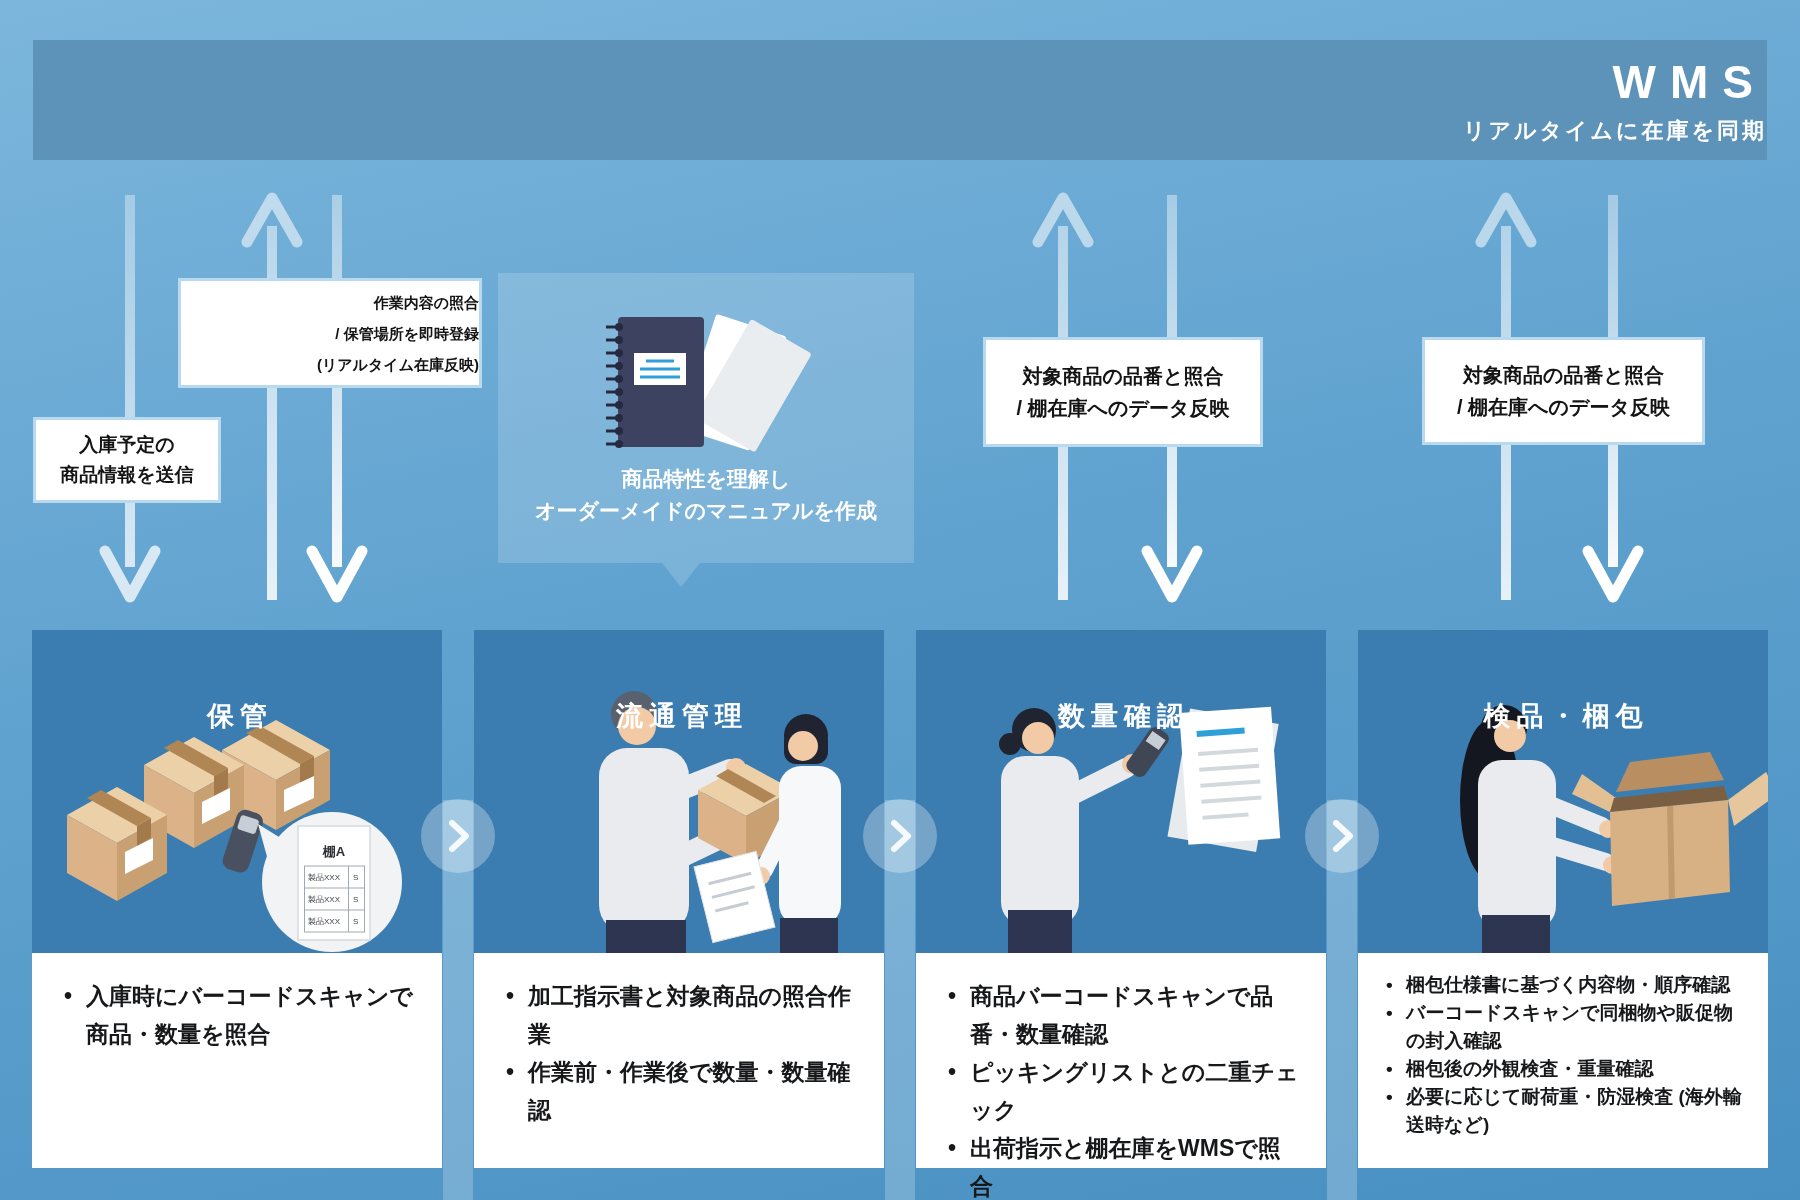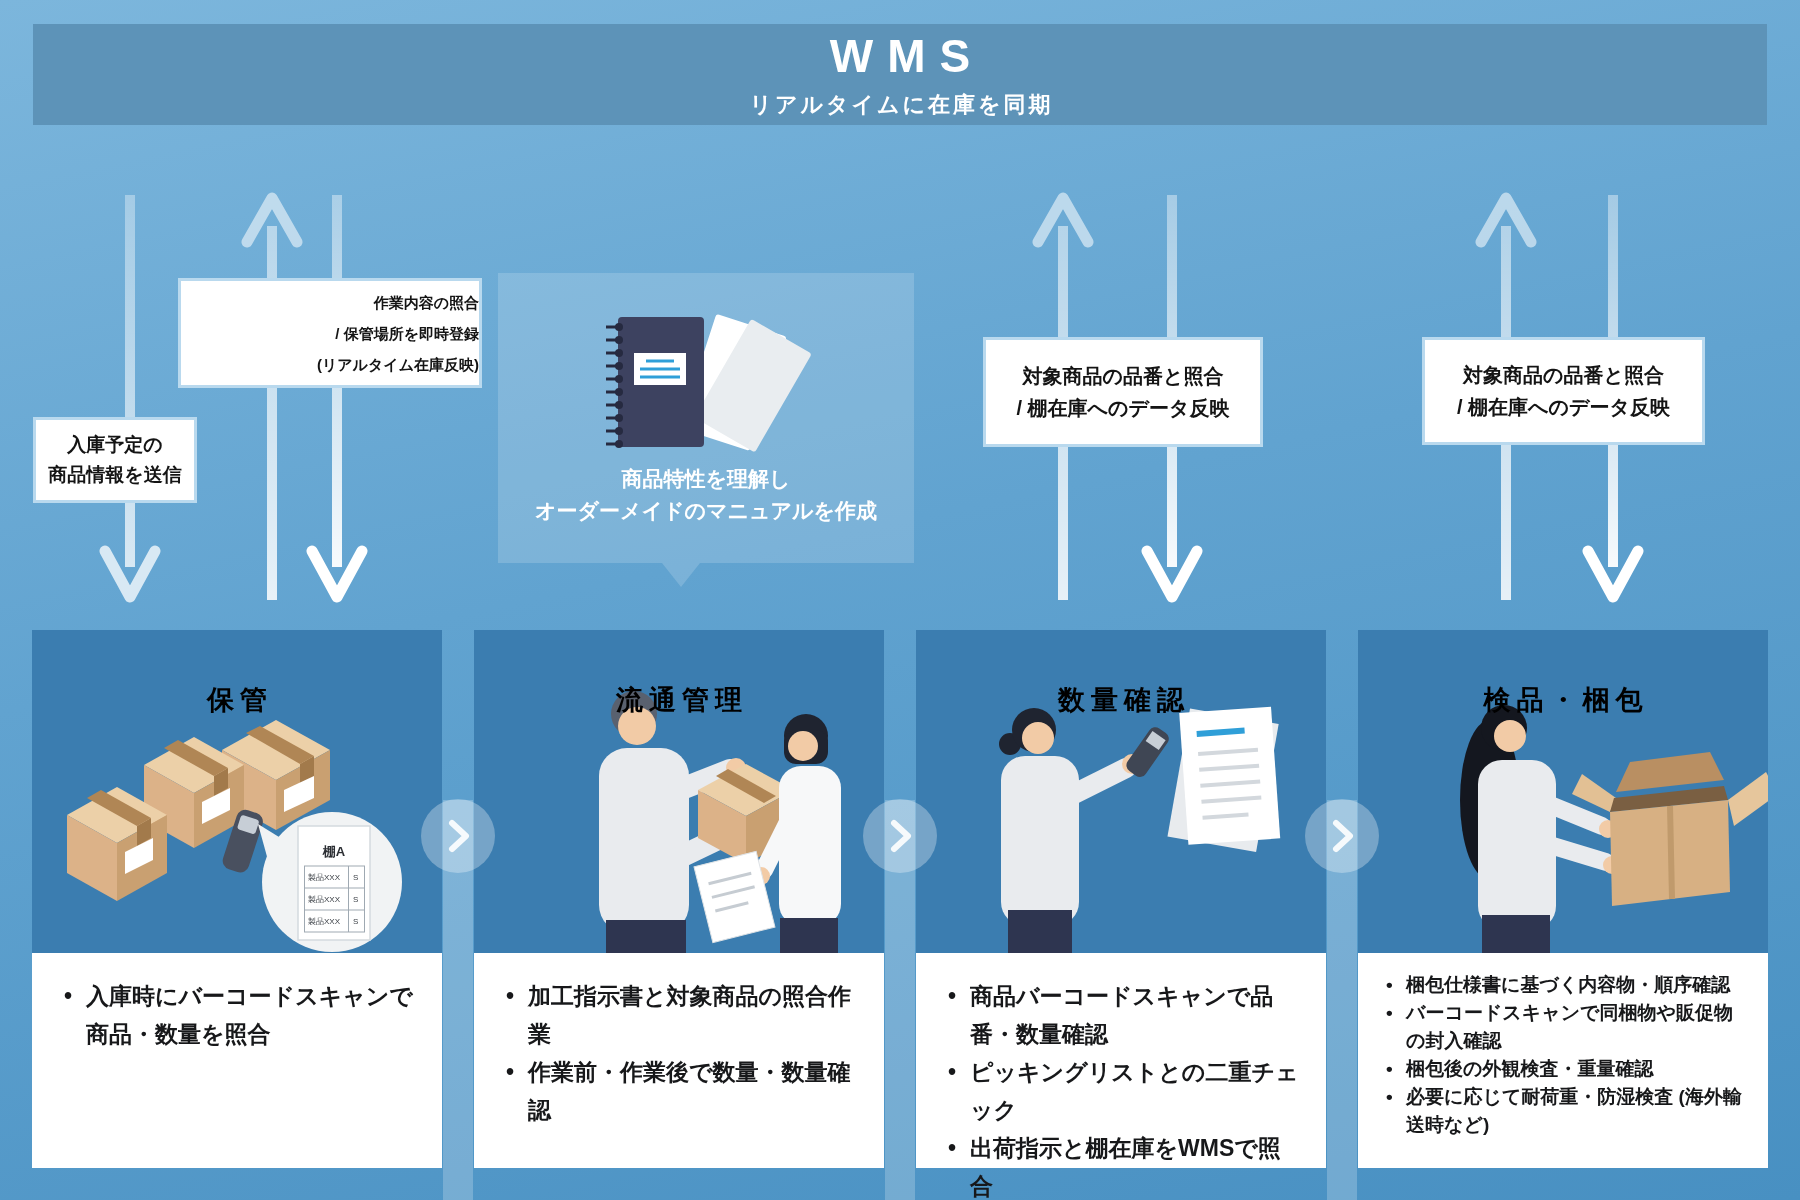--- a/index.html
+++ b/index.html
@@ -3,36 +3,36 @@
 <meta charset="utf-8">
 <style>
   html,body{margin:0;padding:0;background:#4890c2;}
   .stage{
     position:relative;width:1800px;height:1200px;overflow:hidden;
     font-family:"Liberation Sans","DejaVu Sans",sans-serif;
     background:linear-gradient(168deg,#7cb6dc 0%,#61a3d0 45%,#4890c2 100%);
   }
   
   .wms-bar{
-    position:absolute;left:33px;top:24px;width:1734px;height:101px;
-    background:#5d93b8;display:flex;flex-direction:column;align-items:center;
+    position:absolute;left:33px;top:40px;width:1734px;height:120px;
+    background:#5d93b8;display:flex;flex-direction:column;align-items:flex-end;
     justify-content:center;gap:7px;z-index:3;
   }
   .wms-title{font-size:46px;font-weight:bold;color:#fff;letter-spacing:14px;text-indent:14px;}
   .wms-sub{font-size:22px;font-weight:bold;color:#fff;letter-spacing:3px;text-indent:3px;}
   
   .arrow{position:absolute;z-index:1;}
   
   .label-box{
     position:absolute;background:#fff;border:3px solid #b9d9ee;box-sizing:border-box;
     display:flex;flex-direction:column;justify-content:center;align-items:center;
     font-weight:bold;color:#141414;z-index:5;text-align:center;
   }
   .label-box .ln{display:block;}
-  .box-inbound{left:33px;top:417px;width:164px;height:86px;font-size:19px;line-height:30px;}
+  .box-inbound{left:33px;top:417px;width:188px;height:86px;font-size:19px;line-height:30px;}
   .box-storage{left:178px;top:278px;width:304px;height:110px;font-size:15px;line-height:31px;align-items:flex-end;}
   .box-picking{left:983px;top:337px;width:280px;height:110px;font-size:20px;line-height:32px;}
   .box-inspection{left:1422px;top:337px;width:283px;height:108px;font-size:20px;line-height:32px;}
   
   .tooltip-panel{
     position:absolute;left:498px;top:273px;width:416px;height:290px;
     background:rgba(255,255,255,0.17);z-index:4;
   }
   .tooltip-pointer{
     position:absolute;left:662px;top:563px;width:38px;height:24px;
@@ -41,22 +41,22 @@
   .tooltip-text{
     position:absolute;left:0;right:0;top:190px;text-align:center;color:#fff;
     font-weight:bold;font-size:21px;line-height:32px;
   }
   .notebook-svg{position:absolute;left:0;top:36px;}
   
   .card{position:absolute;top:630px;width:410px;height:538px;z-index:2;}
   .card-illus{position:absolute;left:0;top:0;width:410px;height:323px;background:#3b7db0;overflow:hidden;}
   .card-illus svg{position:absolute;left:0;top:0;}
   .card-title{
-    position:absolute;top:52px;left:0;width:100%;text-align:center;z-index:2;
-    font-size:27px;font-weight:bold;color:#000000;letter-spacing:6px;text-indent:6px;
+    position:absolute;top:68px;left:0;width:100%;text-align:center;z-index:2;
+    font-size:27px;font-weight:bold;color:#ffffff;letter-spacing:6px;text-indent:6px;
   }
   .card-body{
     position:absolute;left:0;bottom:0;width:410px;height:215px;background:#fff;
     box-sizing:border-box;padding:24px 24px 0 32px;
   }
   ul.bullets{list-style:none;margin:0;padding:0;font-weight:bold;color:#17181a;}
   .bullets li{position:relative;padding-left:22px;font-size:23px;line-height:38px;}
   .bullets li::before{content:'•';position:absolute;left:0;top:0;}
   .card-inspection .card-body{padding:18px 20px 8px 28px;}
   .card-inspection .bullets li{font-size:19px;line-height:28px;padding-left:20px;}

